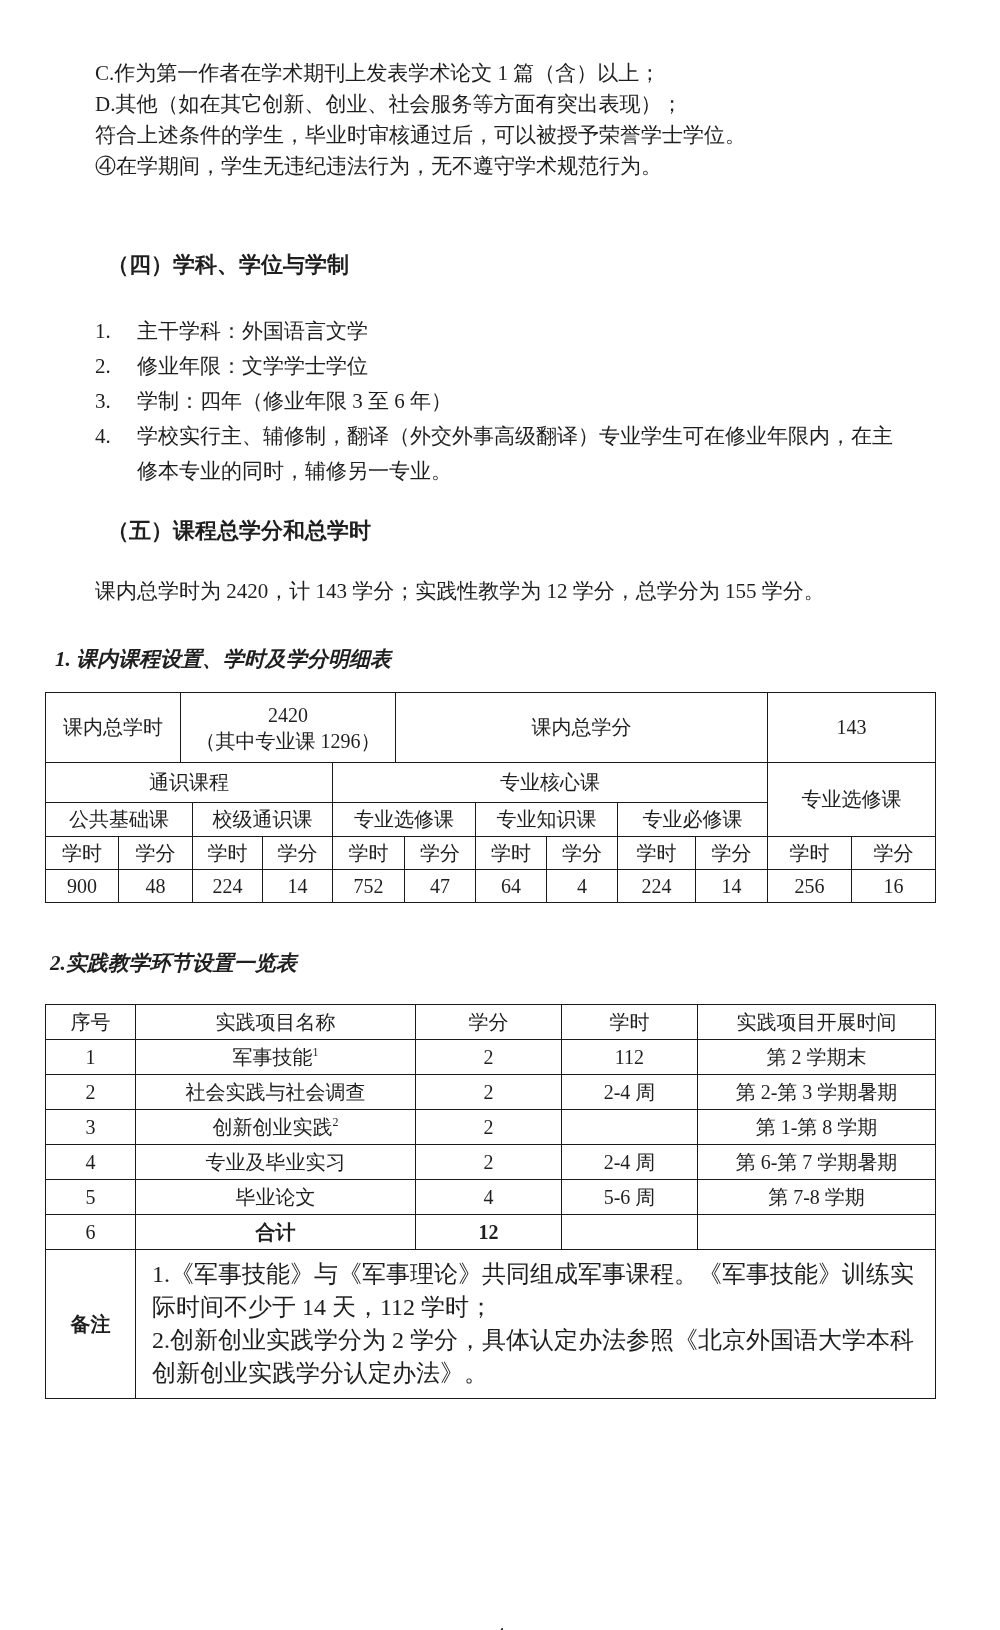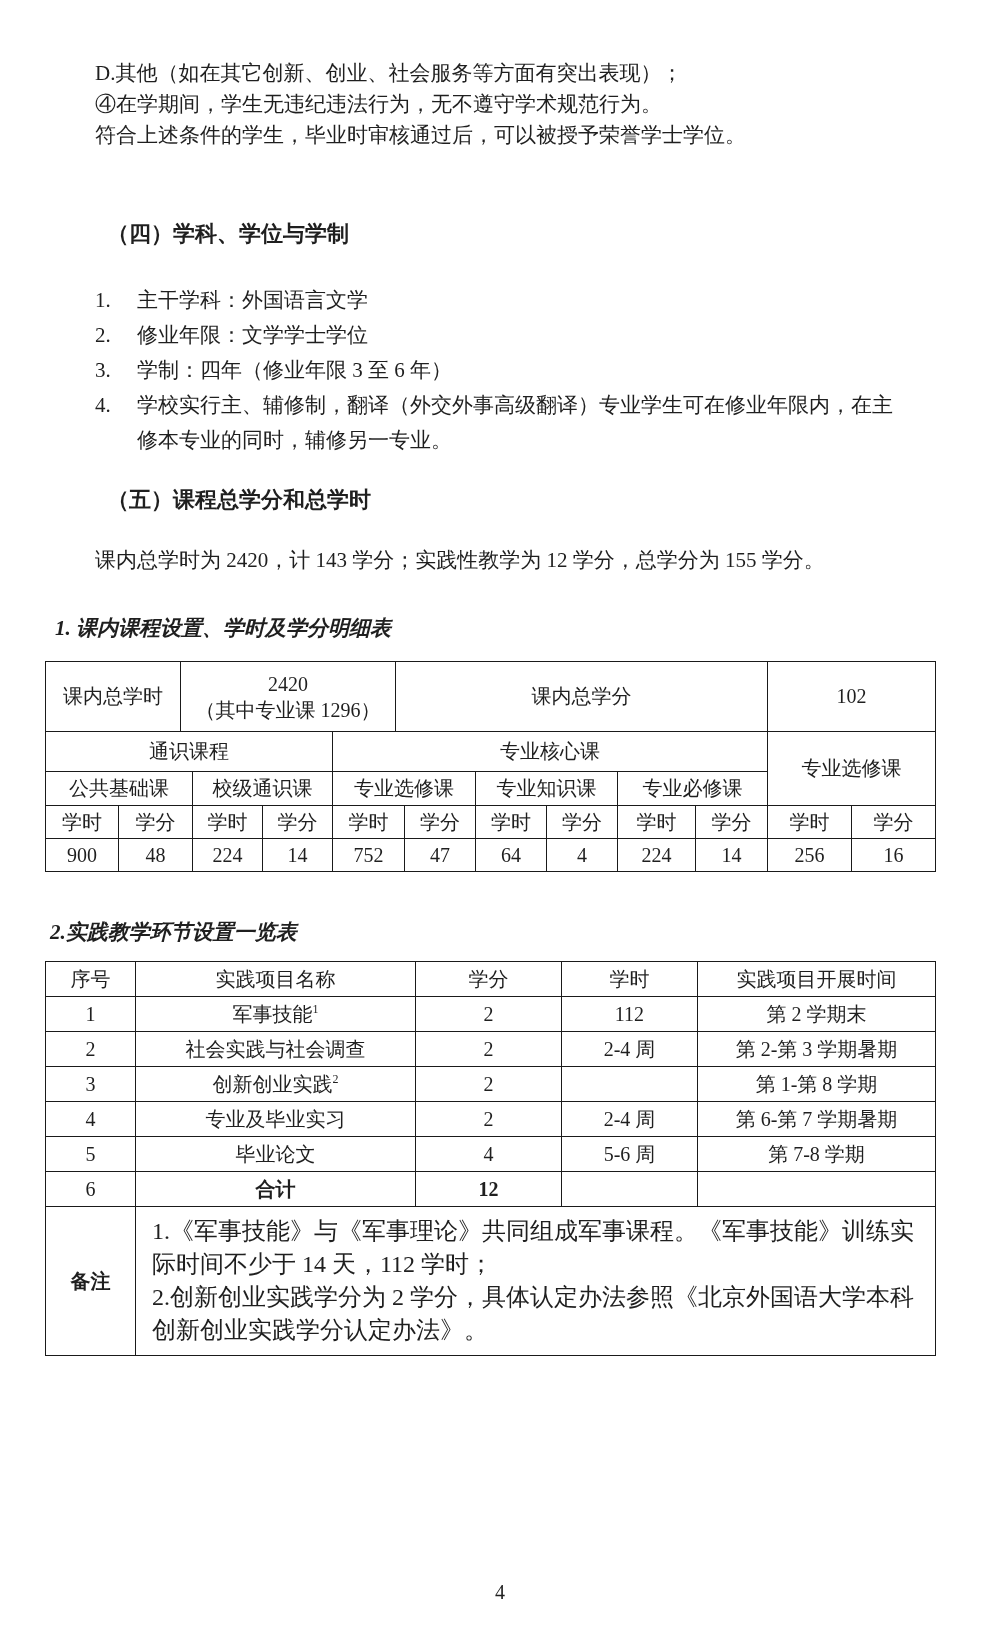--- a/index.html
+++ b/index.html
@@ -27,37 +27,38 @@
   .para { margin-top: 30px; margin-left: 95px; font-size: 21px; line-height: 31px; }
   .tbl-label { font-weight: bold; font-size: 21px; line-height: 30px; font-style: italic; }
   .lbl1 { margin-top: 37px; margin-left: 55px; }
   .lbl2 { margin-top: 45px; margin-left: 50px; }
   table { border-collapse: collapse; table-layout: fixed; margin-left: 45px; }
   td { border: 1px solid #1a1a1a; text-align: center; vertical-align: middle;
        font-size: 20px; padding: 0 2px; overflow: hidden; }
   .t1a { margin-top: 18px; width: 890px; }
   .t1b { margin-top: -1px; width: 890px; }
   .t1a td.two-line { line-height: 26px; margin-top: 9px; }
-  .t2 { margin-top: 14px; width: 890px; }
+  .t2 { margin-top: 26px; width: 890px; }
   .bold-cell { font-weight: bold; }
   .remark-cell {
     text-align: left; padding: 8px 14px 8px 16px; line-height: 33px; font-size: 24px;
   }
   sup { font-size: 12px; vertical-align: super; line-height: 0; }
   .page-number { margin-top: 225px; text-align: center; font-size: 20px; }
 </style>
 </head>
 <body>
 
 <div class="page">
 
   <div class="intro">
+    <div>C.作为第一作者在学术期刊上发表学术论文 1 篇（含）以上；</div>
     <div>D.其他（如在其它创新、创业、社会服务等方面有突出表现）；</div>
+    <div>符合上述条件的学生，毕业时审核通过后，可以被授予荣誉学士学位。</div>
     <div>④在学期间，学生无违纪违法行为，无不遵守学术规范行为。</div>
-    <div>符合上述条件的学生，毕业时审核通过后，可以被授予荣誉学士学位。</div>
   </div>
 
   <div class="h-section h4">（四）学科、学位与学制</div>
 
   <div class="num-list">
     <div class="num-item">
       <span class="no">1.</span>
       <span class="txt">主干学科：外国语言文学</span>
     </div>
     <div class="num-item">
@@ -88,21 +89,21 @@
         <col style="width:168px">
       </colgroup>
     <tbody>
         <tr style="height:70px">
       <td>课内总学时</td>
       <td class="two-line">
         <div>2420</div>
         <div>（其中专业课 1296）</div>
       </td>
       <td>课内总学分</td>
-      <td>102</td>
+      <td>143</td>
     </tr>
   </tbody>
     </table>
 
   <table class="t1b">
     <colgroup>
       <col style="width:73px">
         <col style="width:74px">
         <col style="width:70px">
         <col style="width:70px">

